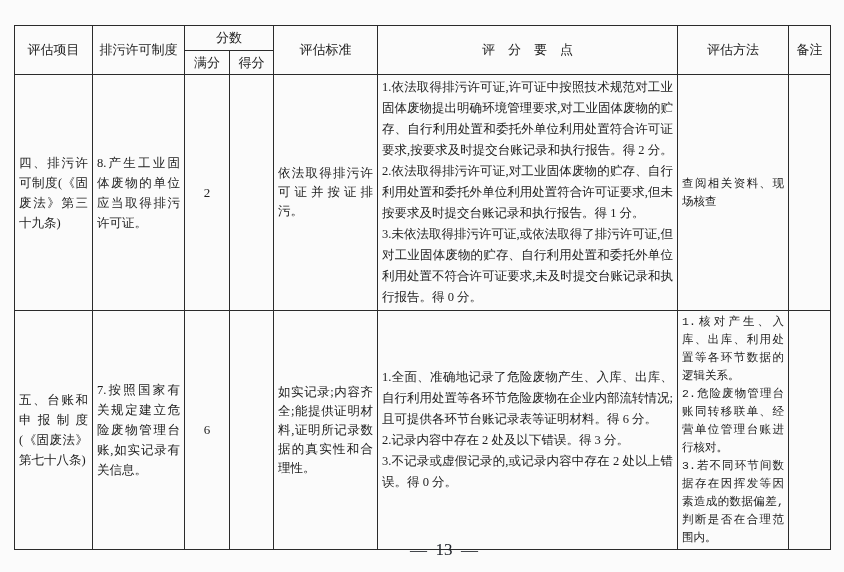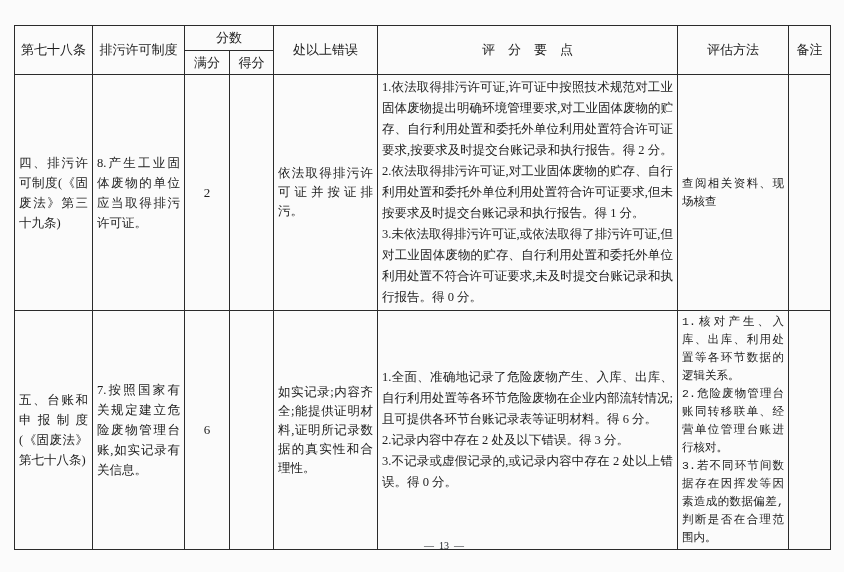--- a/index.html
+++ b/index.html
@@ -60,21 +60,21 @@
     padding: 2px 5px;
     font-family: Liberation Mono, monospace;
   }
   .c-remark   { text-align: center; }
 
   .page-number {
     position: absolute;
     left: 0; top: 540px;
     width: 844px;
     text-align: center;
-    font-size: 10px;
+    font-size: 17px;
     white-space: pre;
     color: #20242a;
     padding-left: 44px;
   }
 </style>
 </head>
 <body>
 
 <div class="sheet">
   <table class="eval">
@@ -83,24 +83,24 @@
       <col style="width:92px">
       <col style="width:45px">
       <col style="width:44px">
       <col style="width:104px">
       <col style="width:300px">
       <col style="width:111px">
       <col style="width:42px">
     </colgroup>
     <thead>
       <tr class="hrow1">
-        <th rowspan="2">第七十八条</th>
+        <th rowspan="2">评估项目</th>
         <th rowspan="2">排污许可制度</th>
         <th colspan="2">分数</th>
-        <th rowspan="2">处以上错误</th>
+        <th rowspan="2">评估标准</th>
         <th rowspan="2">评　分　要　点</th>
         <th rowspan="2">评估方法</th>
         <th rowspan="2">备注</th>
       </tr>
       <tr class="hrow2">
         <th>满分</th>
         <th>得分</th>
       </tr>
     </thead>
     <tbody>

